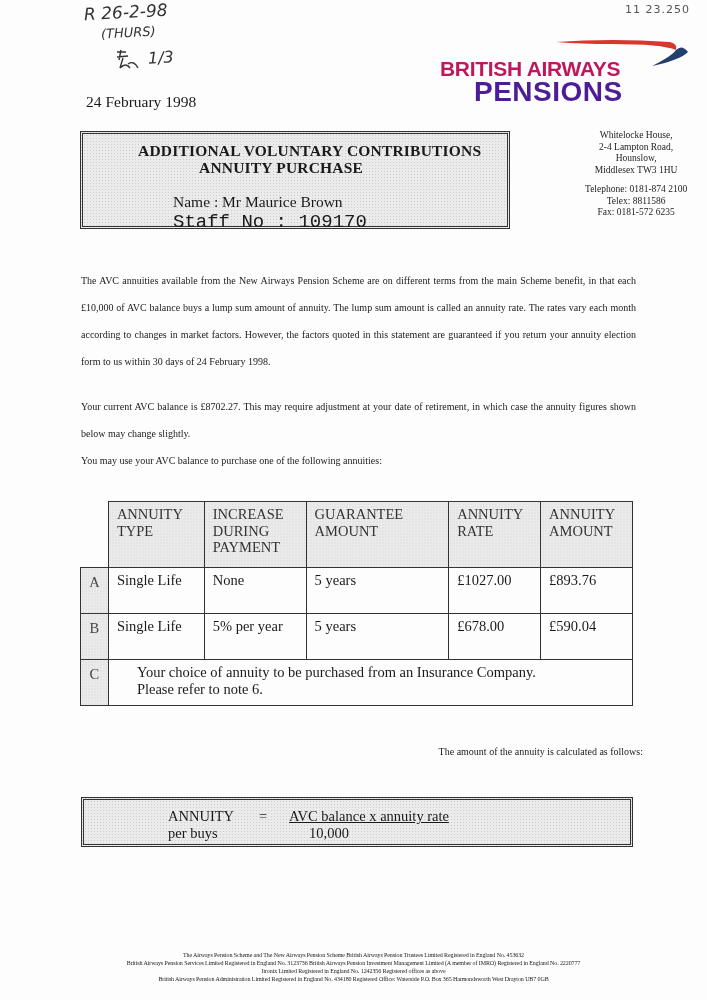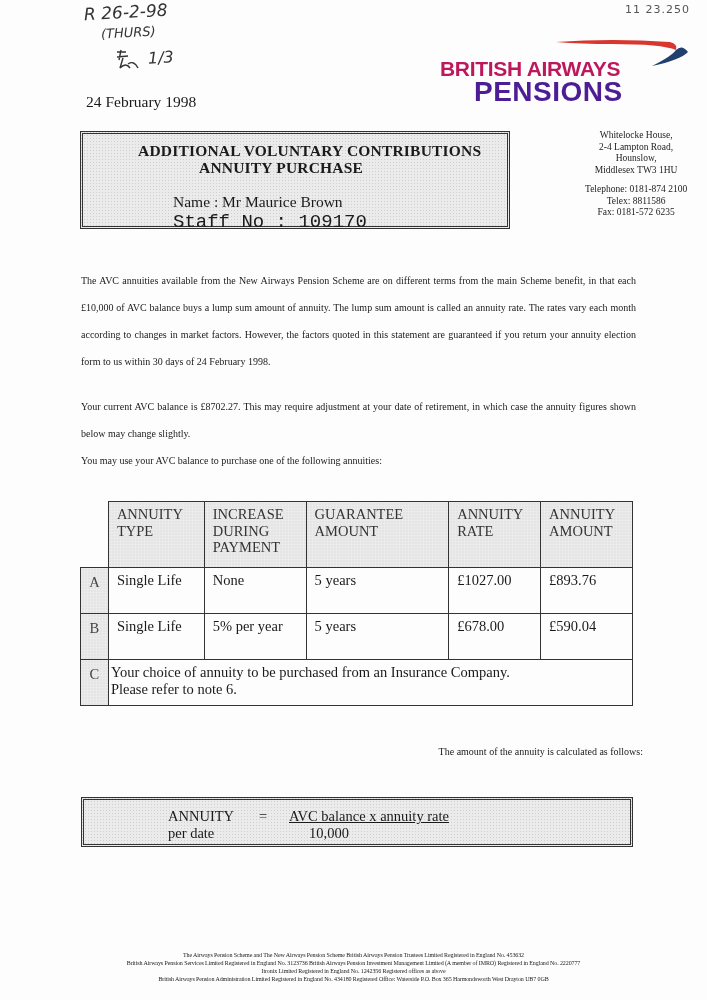--- a/index.html
+++ b/index.html
@@ -124,34 +124,34 @@
     <tr style="height:46px;">
       <td class="letter shaded">B</td>
       <td>Single Life</td>
       <td>5% per year</td>
       <td>5 years</td>
       <td>£678.00</td>
       <td>£590.04</td>
     </tr>
     <tr style="height:46px;">
       <td class="letter shaded">C</td>
-      <td colspan="5" style="padding-left:2px;">
+      <td colspan="5" style="padding-left:28px;">
         <div>Your choice of annuity to be purchased from an Insurance Company.</div>
         <div>Please refer to note 6.</div>
       </td>
     </tr>
   </tbody>
     </table>
 </div>
 
 <div class="abs body-text" style="left:103px;top:738px;width:540px;text-align:right;">The amount of the annuity is calculated as follows:</div>
 
 <div class="abs dbl-box shaded formula" style="left:81px;top:797px;width:552px;height:50px;">
   <div class="abs" style="left:84px;top:8px;">ANNUITY</div>
-  <div class="abs" style="left:84px;top:25px;">per date</div>
+  <div class="abs" style="left:84px;top:25px;">per buys</div>
   <div class="abs" style="left:175px;top:8px;">=</div>
   <div class="abs" style="left:205px;top:8px;text-decoration:underline;">AVC balance x annuity rate</div>
   <div class="abs" style="left:225px;top:25px;">10,000</div>
 </div>
 
 <div class="abs footer" style="left:20px;top:951px;width:667px;">
   <div>The Airways Pension Scheme and The New Airways Pension Scheme    British Airways Pension Trustees Limited    Registered in England No. 453632</div>
   <div>British Airways Pension Services Limited    Registered in England No. 3123736    British Airways Pension Investment Management Limited (A member of IMRO)    Registered in England No. 2220777</div>
   <div>Itronix Limited    Registered in England No. 1242356    Registered offices as above</div>
   <div>British Airways Pension Administration Limited    Registered in England No. 434180    Registered Office: Waterside P.O. Box 365 Harmondsworth West Drayton UB7 0GB</div>

